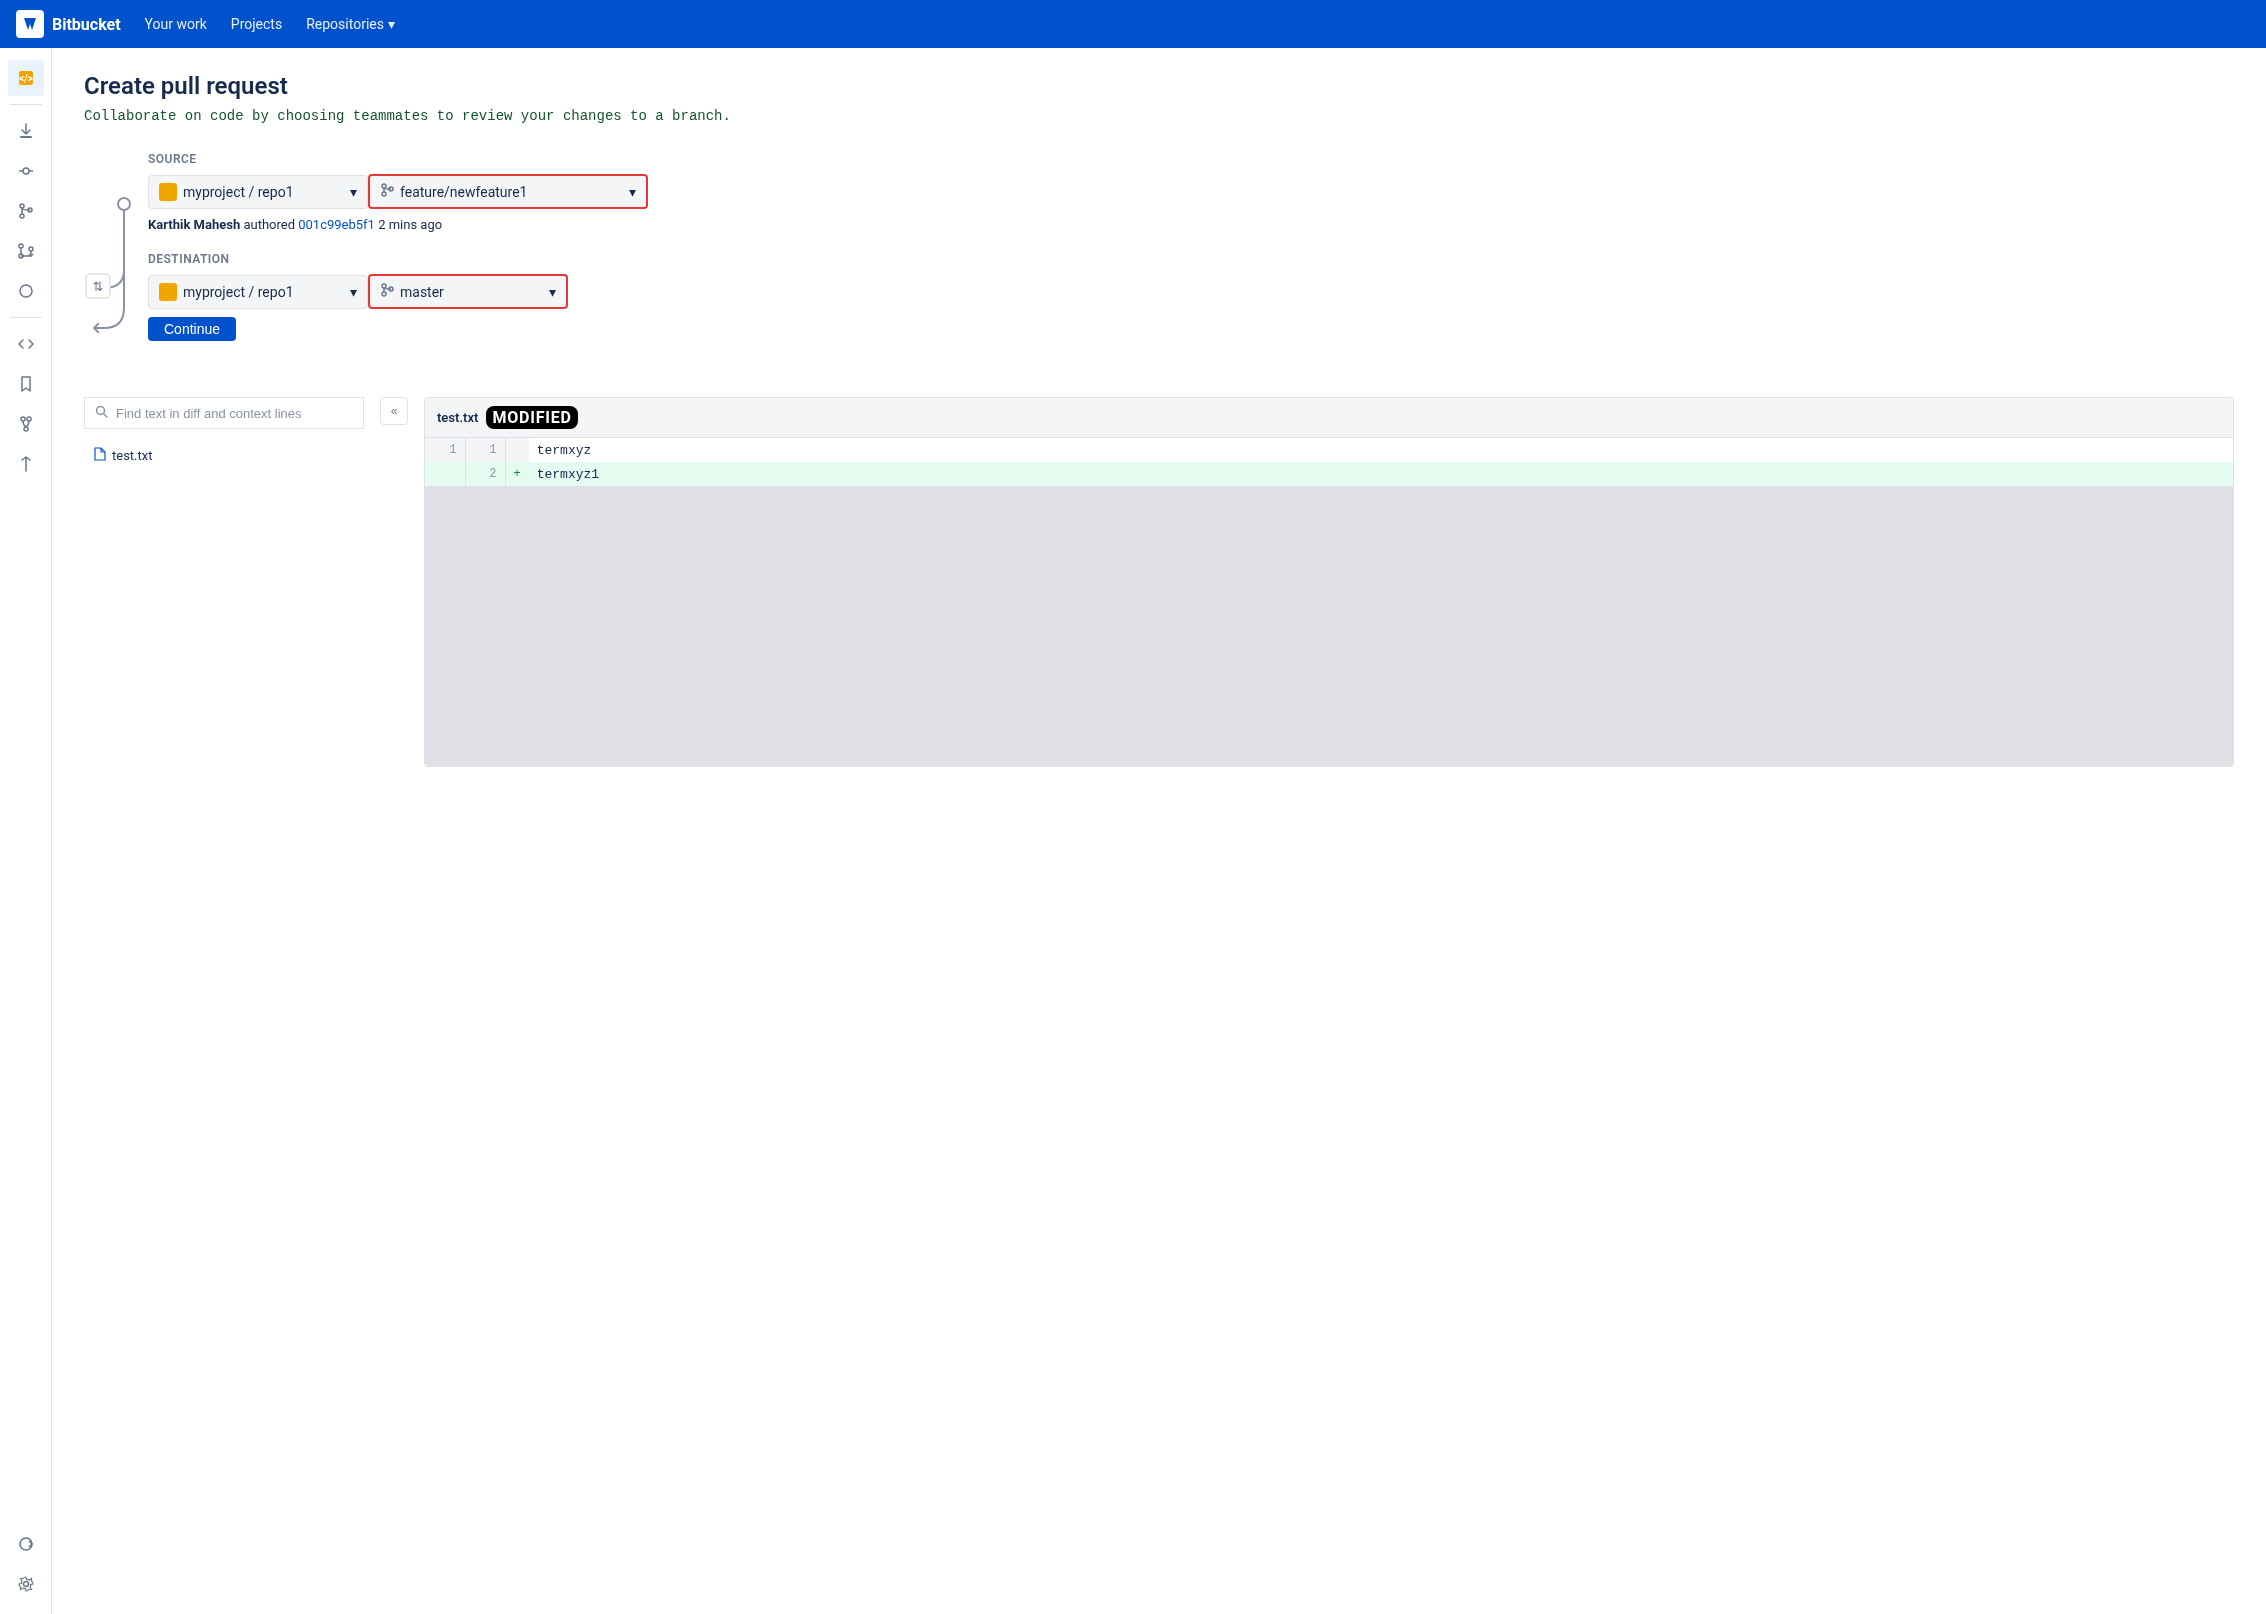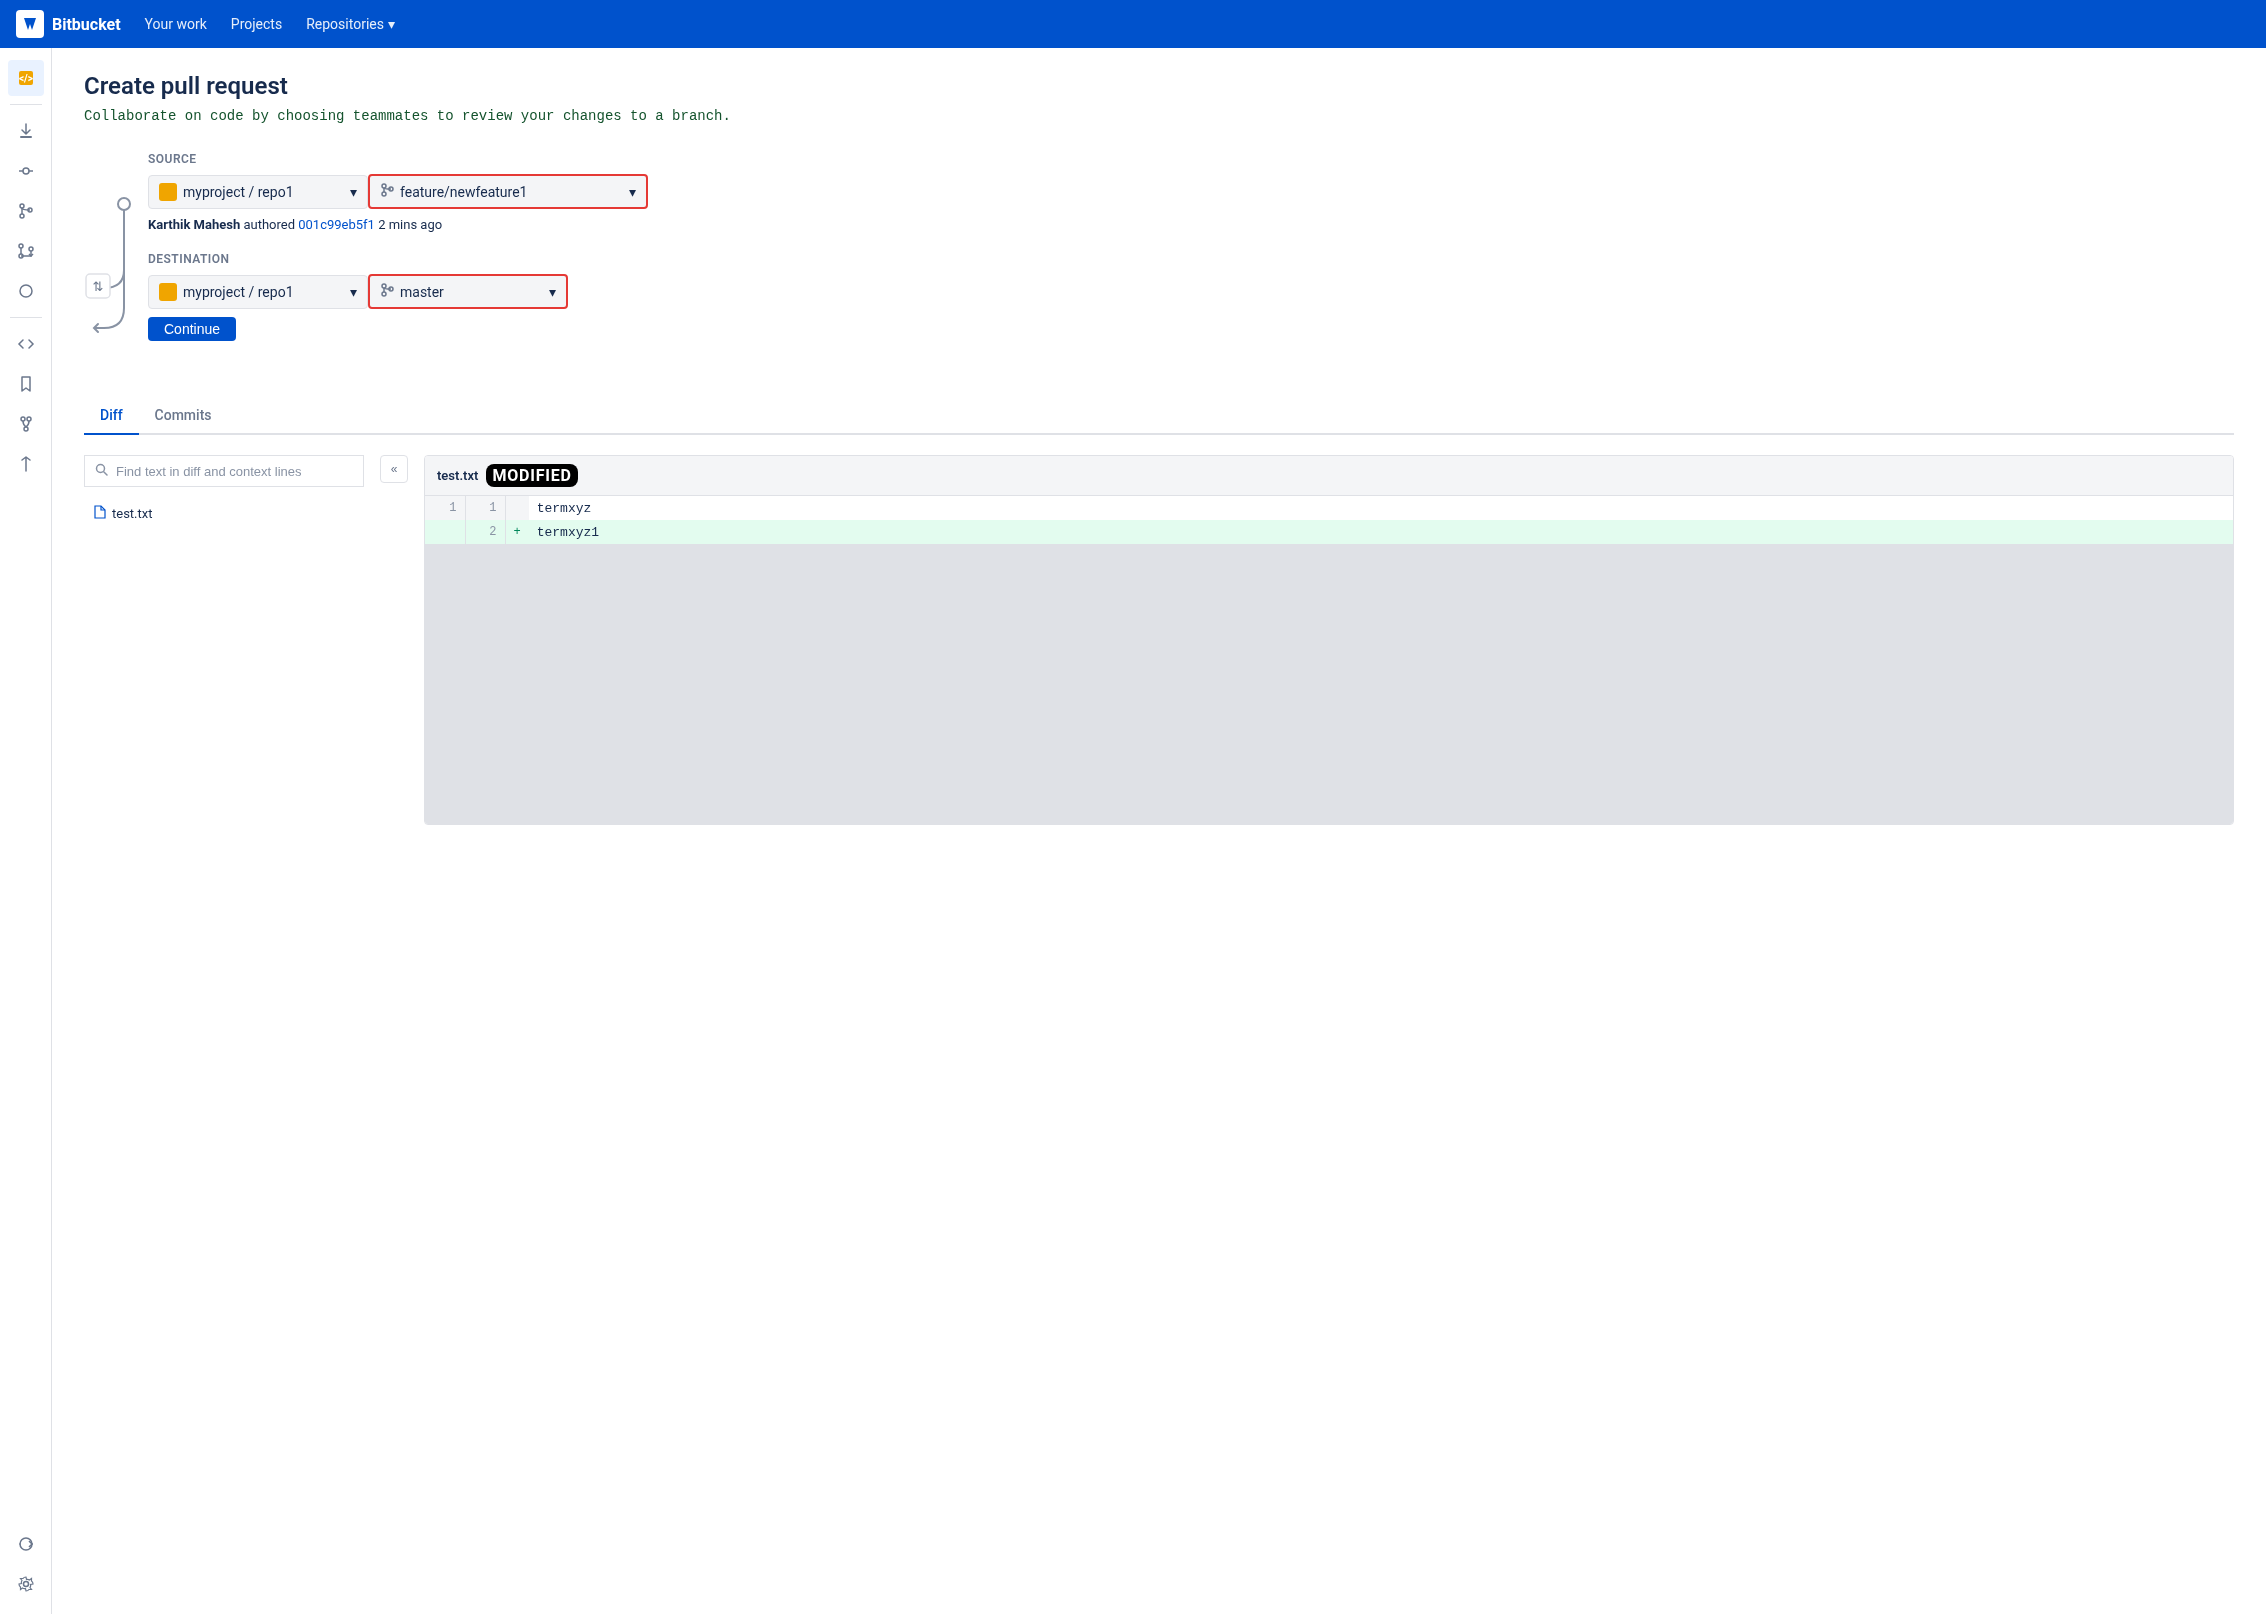--- a/index.html
+++ b/index.html
@@ -506,24 +506,20 @@
             <span>▾</span>
           </div>
         </div>
       </div>
 
       
       <button class="continue-btn">Continue</button>
     </div>
   </div>
 
-  <div class="tabs">
-    <div class="tab active">Diff</div>
-    <div class="tab">Commits</div>
-  </div>
 
   <div class="diff-layout">
 
     <div class="diff-sidebar-panel">
       <div class="search-box">
         <span class="search-icon">
           <svg width="13" height="13" viewBox="0 0 13 13" fill="none">
             <circle cx="5.5" cy="5.5" r="4" stroke="#8993a4" stroke-width="1.5"></circle>
             <line x1="9" y1="9" x2="12" y2="12" stroke="#8993a4" stroke-width="1.5" stroke-linecap="round"></line>
           </svg>

